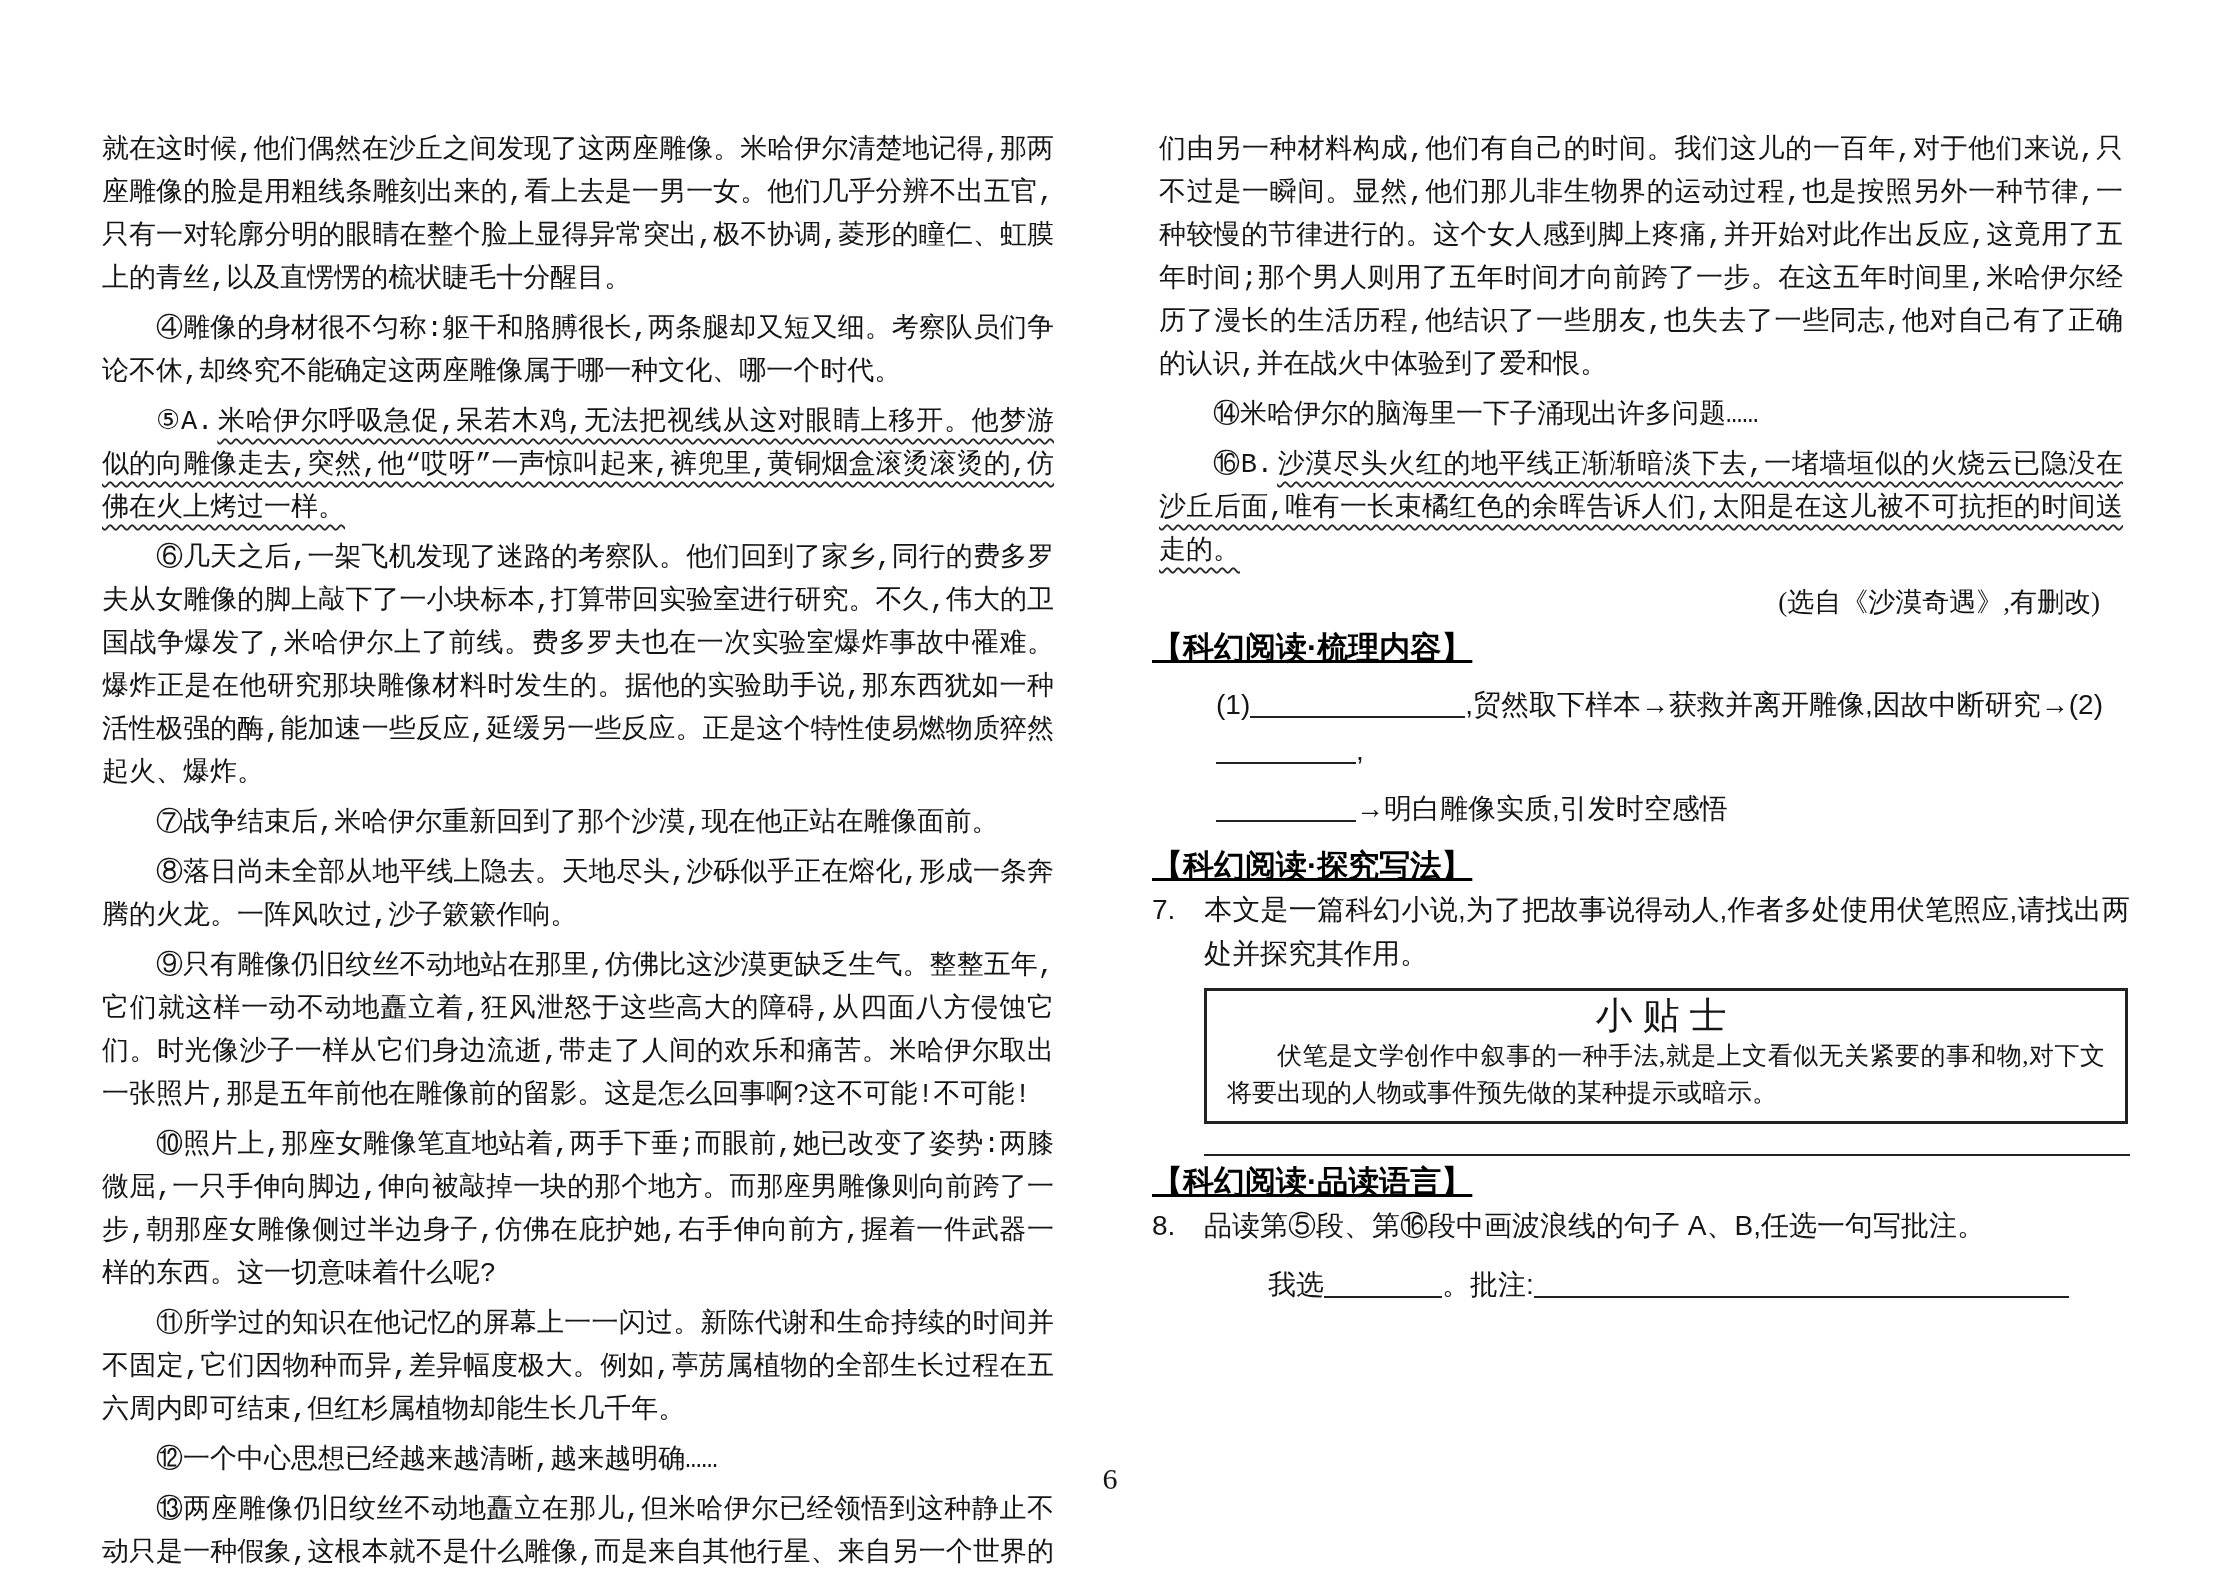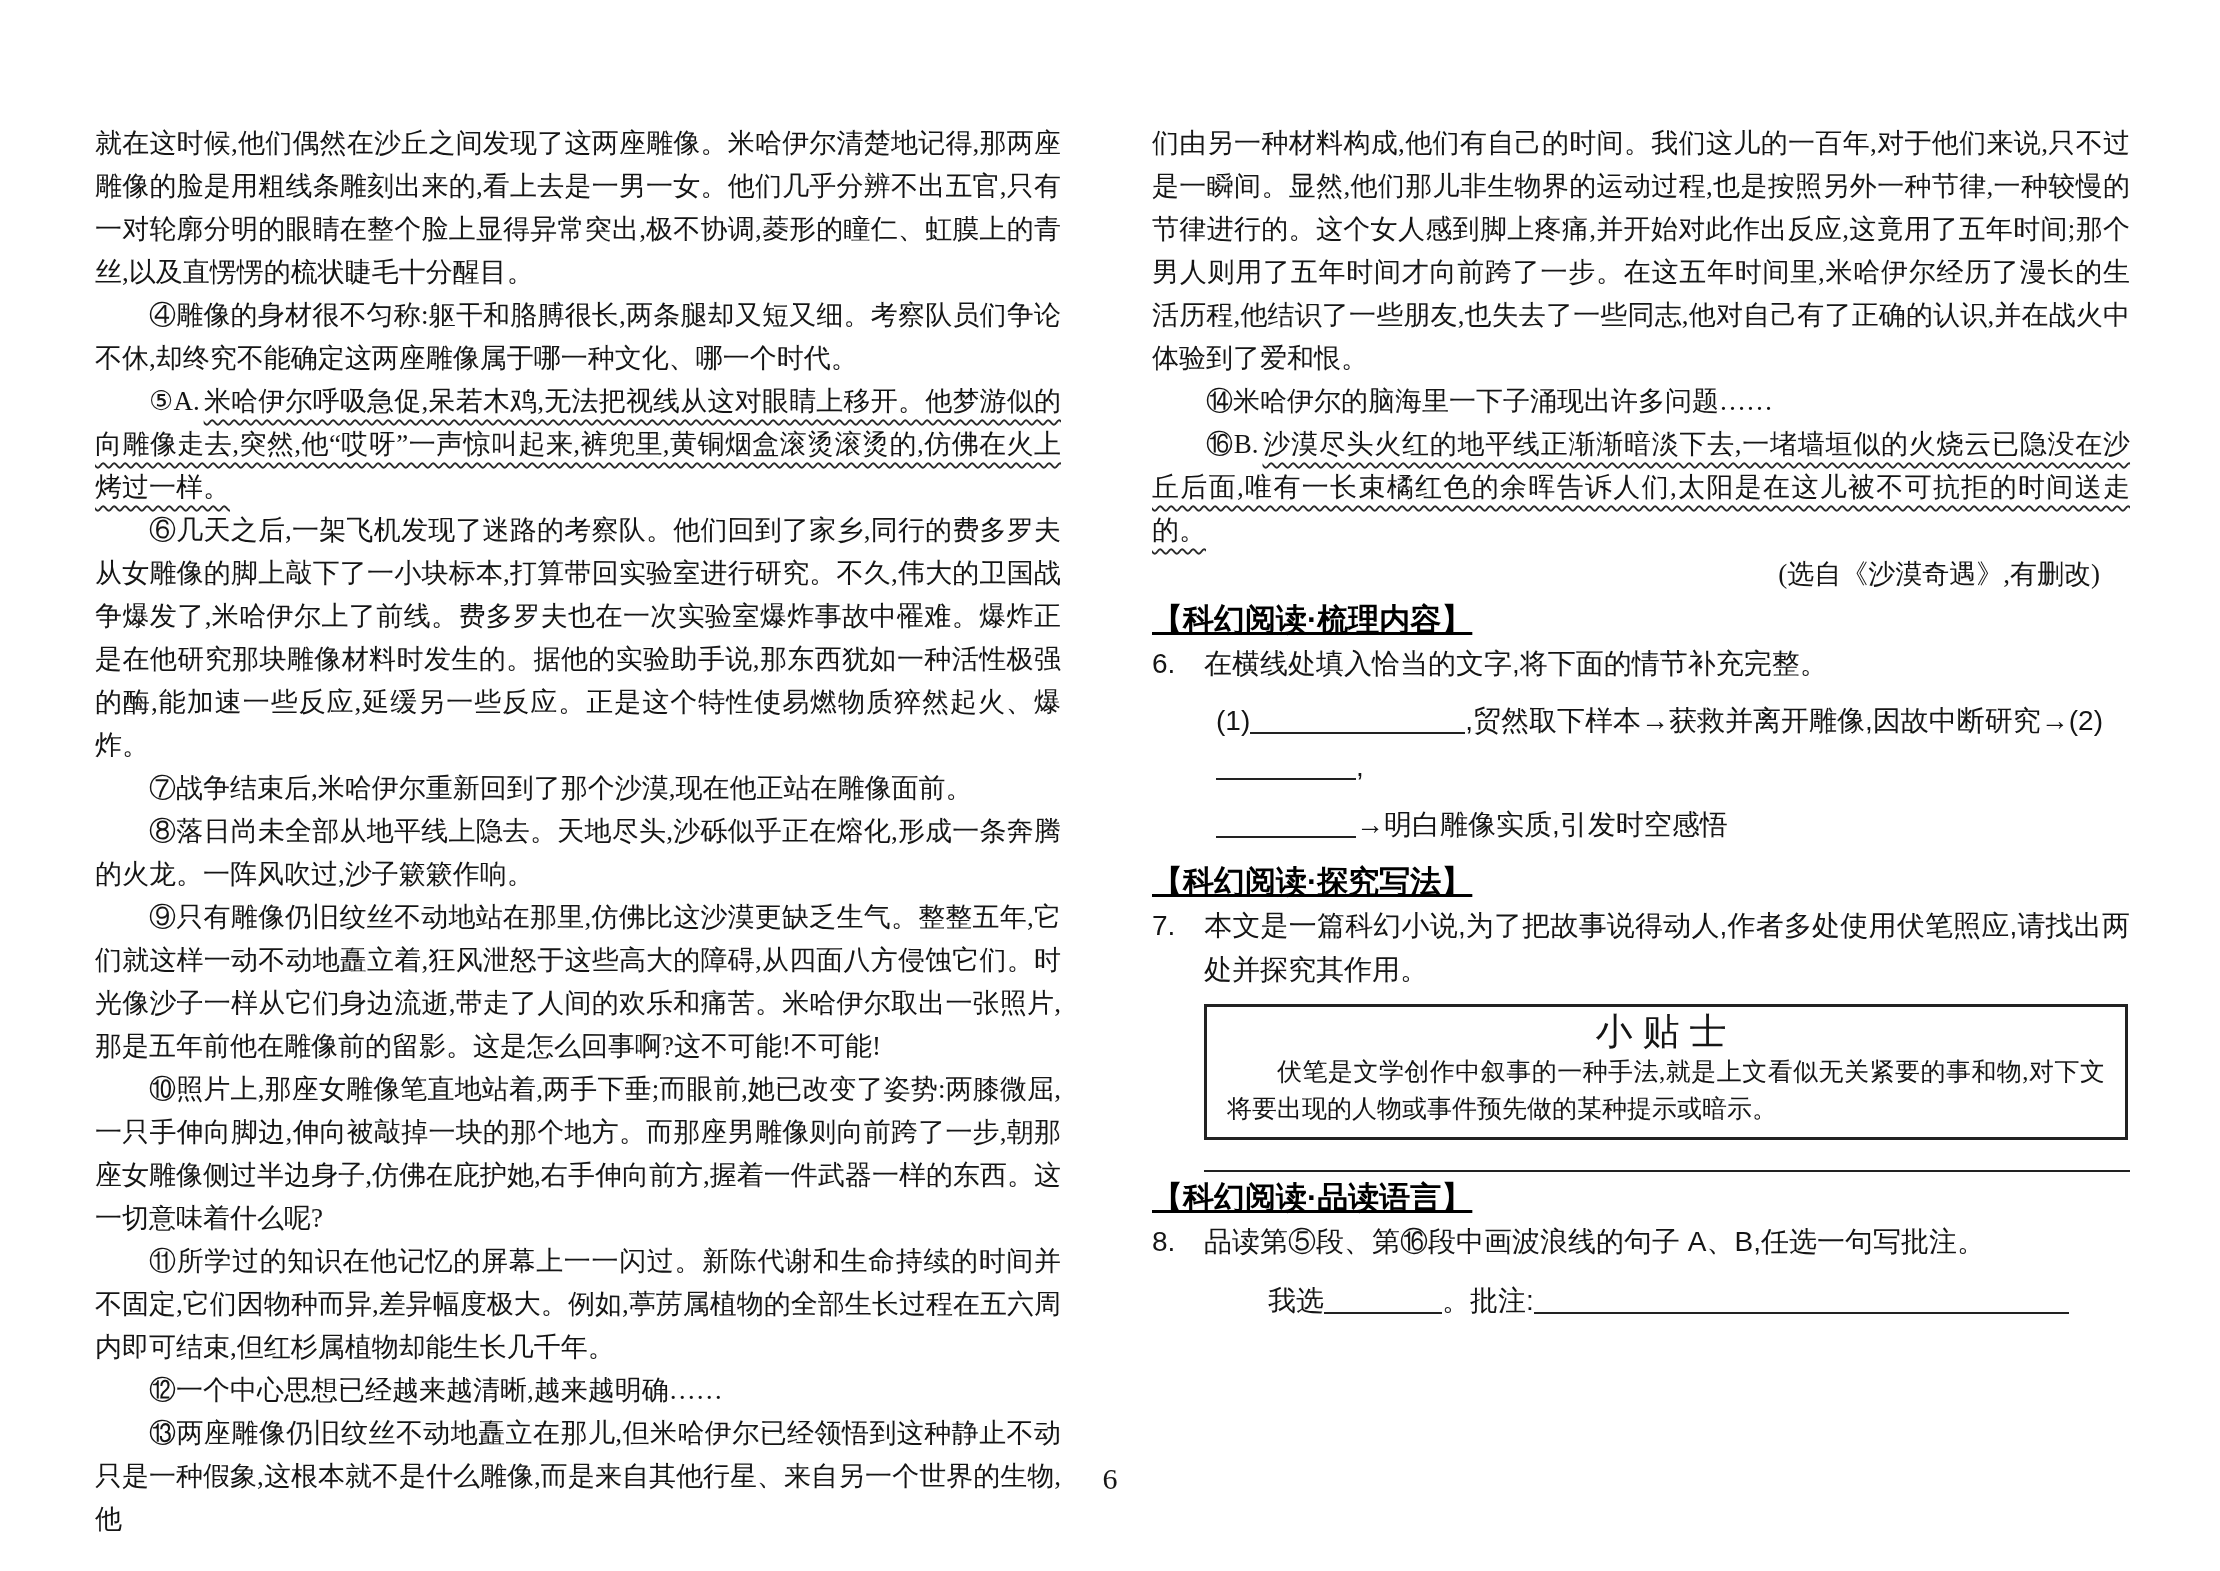--- a/index.html
+++ b/index.html
@@ -1,21 +1,21 @@
 <!DOCTYPE html>
 <html><head>
 <meta charset="utf-8">
 <style>
   html,body{margin:0;padding:0;background:#e8e8e8;}
   .page{position:relative;width:2220px;height:1571px;background:#ffffff;color:#151515;
         font-family:"Liberation Serif", serif;overflow:hidden;}
   .col{position:absolute;top:122px;}
   .col-left{left:95px;width:966px;}
   .col-right{left:1152px;width:978px;}
-  p.body{margin:0;font-size:27px;line-height:43px;text-align:justify;}
+  p.body{margin:7px;font-size:27px;line-height:43px;text-align:justify;font-family:Liberation Mono, monospace;}
   .ind{text-indent:2em;}
   .pfx{margin-right:4px;}
   .wavy{text-decoration-line:underline;text-decoration-style:wavy;
         text-decoration-color:#2a2a2a;text-decoration-thickness:1.5px;text-underline-offset:9px;}
   .attr{margin:0;font-size:27px;line-height:44px;text-align:right;padding-right:30px;}
   .sec-h{margin:2px 0 0 0;font-family:"Liberation Sans", sans-serif;font-weight:bold;
          font-size:31px;line-height:44px;color:#000;text-decoration:underline;}
   .q{margin:0;font-family:"Liberation Sans", sans-serif;font-size:28px;line-height:44px;
      padding-left:52px;text-indent:-52px;text-align:justify;}
   .q .qno{display:inline-block;width:52px;text-indent:0;}
@@ -52,21 +52,20 @@
     <p class="body ind">⑬两座雕像仍旧纹丝不动地矗立在那儿,但米哈伊尔已经领悟到这种静止不动只是一种假象,这根本就不是什么雕像,而是来自其他行星、来自另一个世界的生物,他</p>
   </div>
 
   <div class="col col-right">
     <p class="body">们由另一种材料构成,他们有自己的时间。我们这儿的一百年,对于他们来说,只不过是一瞬间。显然,他们那儿非生物界的运动过程,也是按照另外一种节律,一种较慢的节律进行的。这个女人感到脚上疼痛,并开始对此作出反应,这竟用了五年时间;那个男人则用了五年时间才向前跨了一步。在这五年时间里,米哈伊尔经历了漫长的生活历程,他结识了一些朋友,也失去了一些同志,他对自己有了正确的认识,并在战火中体验到了爱和恨。</p>
     <p class="body ind">⑭米哈伊尔的脑海里一下子涌现出许多问题……</p>
     <p class="body ind"><span class="pfx">⑯B.</span><span class="wavy">沙漠尽头火红的地平线正渐渐暗淡下去,一堵墙垣似的火烧云已隐没在沙丘后面,唯有一长束橘红色的余晖告诉人们,太阳是在这儿被不可抗拒的时间送走的。</span></p>
     <p class="attr">(选自《沙漠奇遇》,有删改)</p>
 
     <p class="sec-h">【科幻阅读·梳理内容】</p>
-    <p class="q"><span class="qno">6.</span><span>在横线处填入恰当的文字,将下面的情节补充完整。</span></p>
     <p class="qline"><span>(1)</span><span class="blank b1"></span><span>,贸然取下样本→获救并离开雕像,因故中断研究→(2)</span><span class="blank b2"></span><span>,</span></p>
     <p class="qline"><span class="blank b3"></span><span>→明白雕像实质,引发时空感悟</span></p>
 
     <p class="sec-h">【科幻阅读·探究写法】</p>
     <p class="q"><span class="qno">7.</span><span>本文是一篇科幻小说,为了把故事说得动人,作者多处使用伏笔照应,请找出两处并探究其作用。</span></p>
     <div class="tipbox">
       <p class="tip-title">小贴士</p>
       <p class="tip-body">伏笔是文学创作中叙事的一种手法,就是上文看似无关紧要的事和物,对下文将要出现的人物或事件预先做的某种提示或暗示。</p>
     </div>
     <hr class="ansline">

